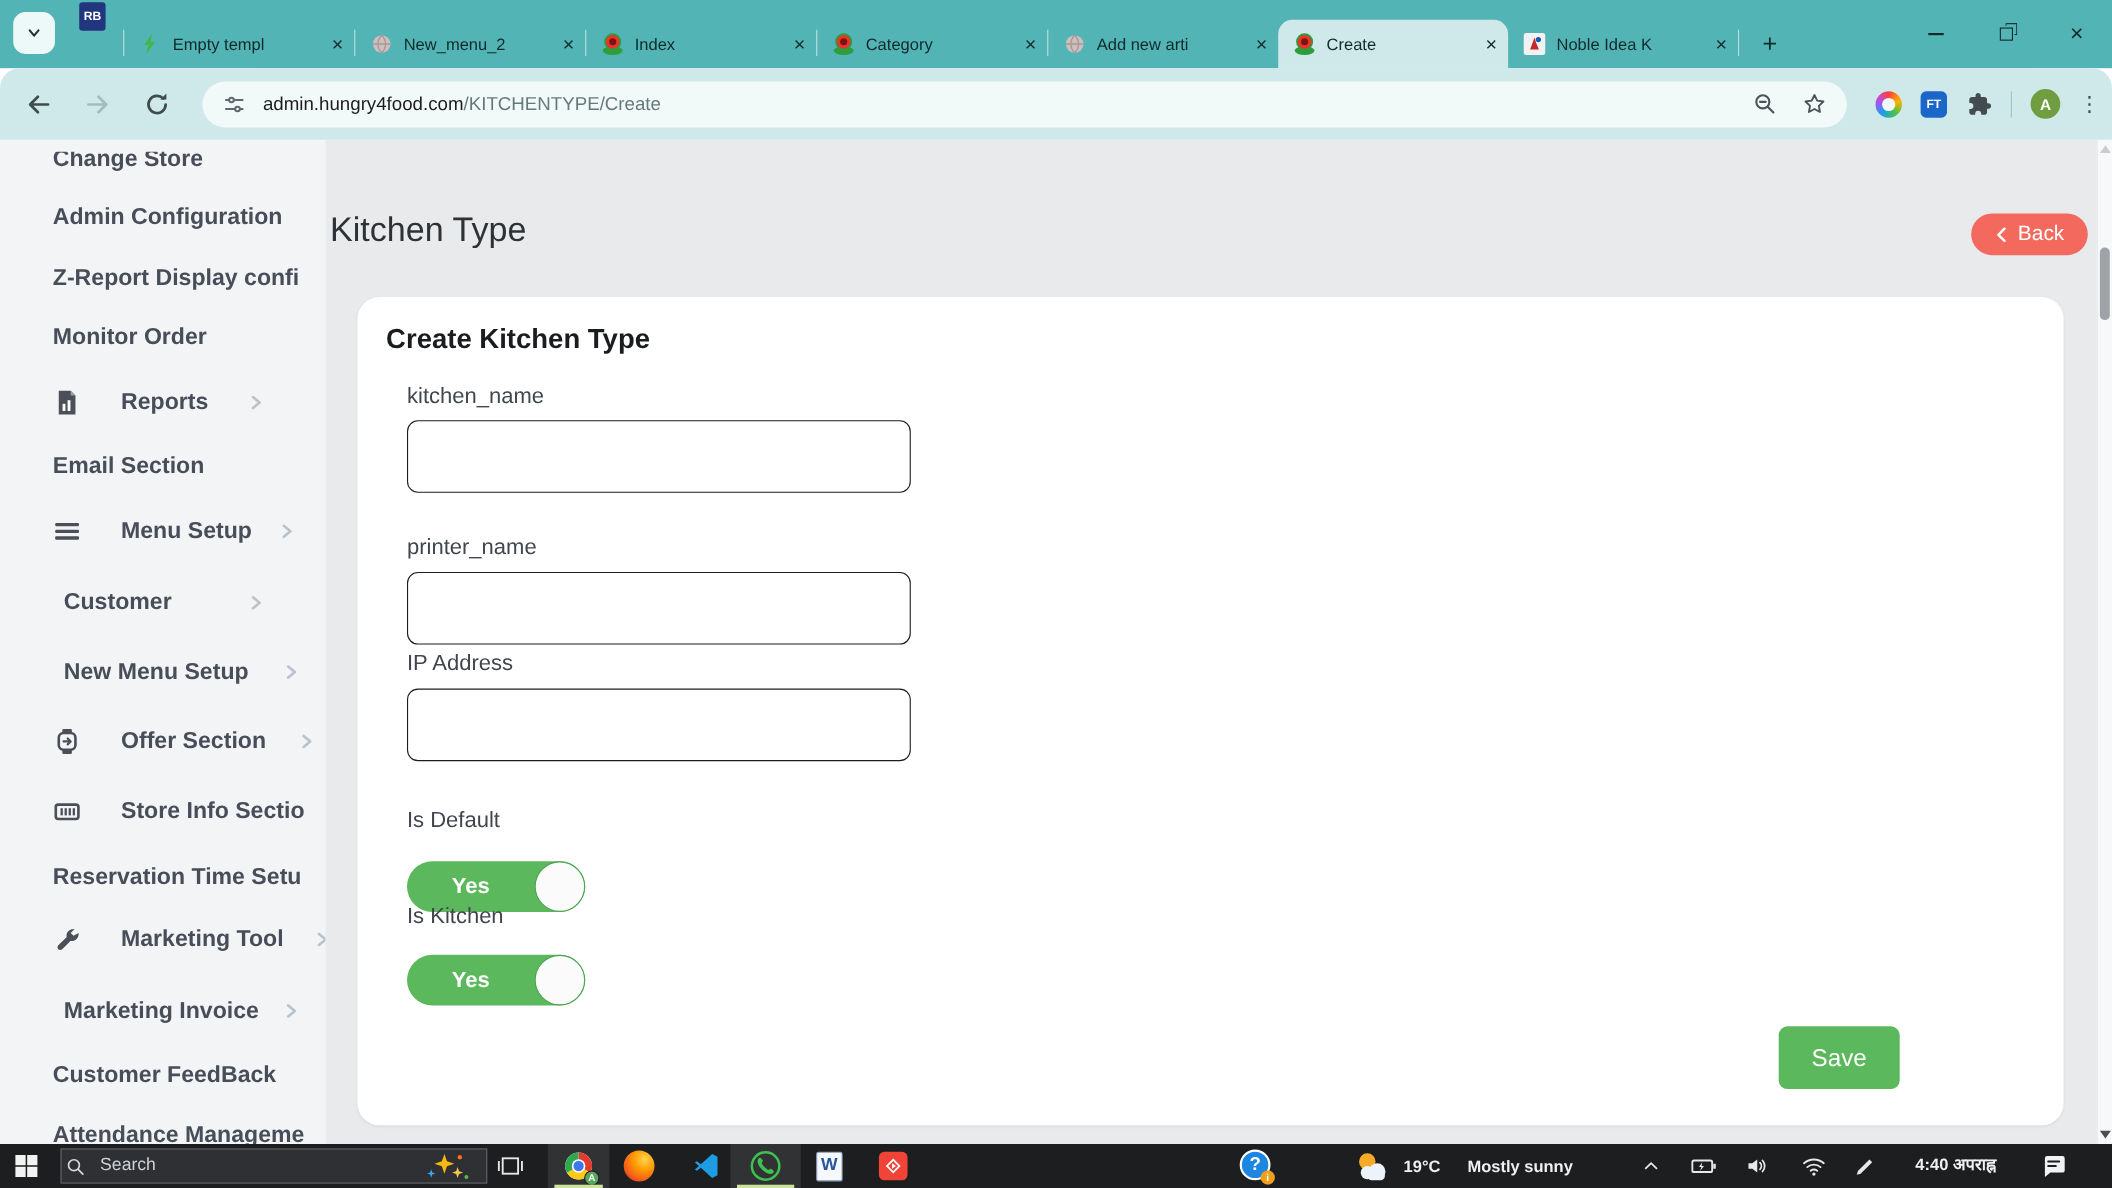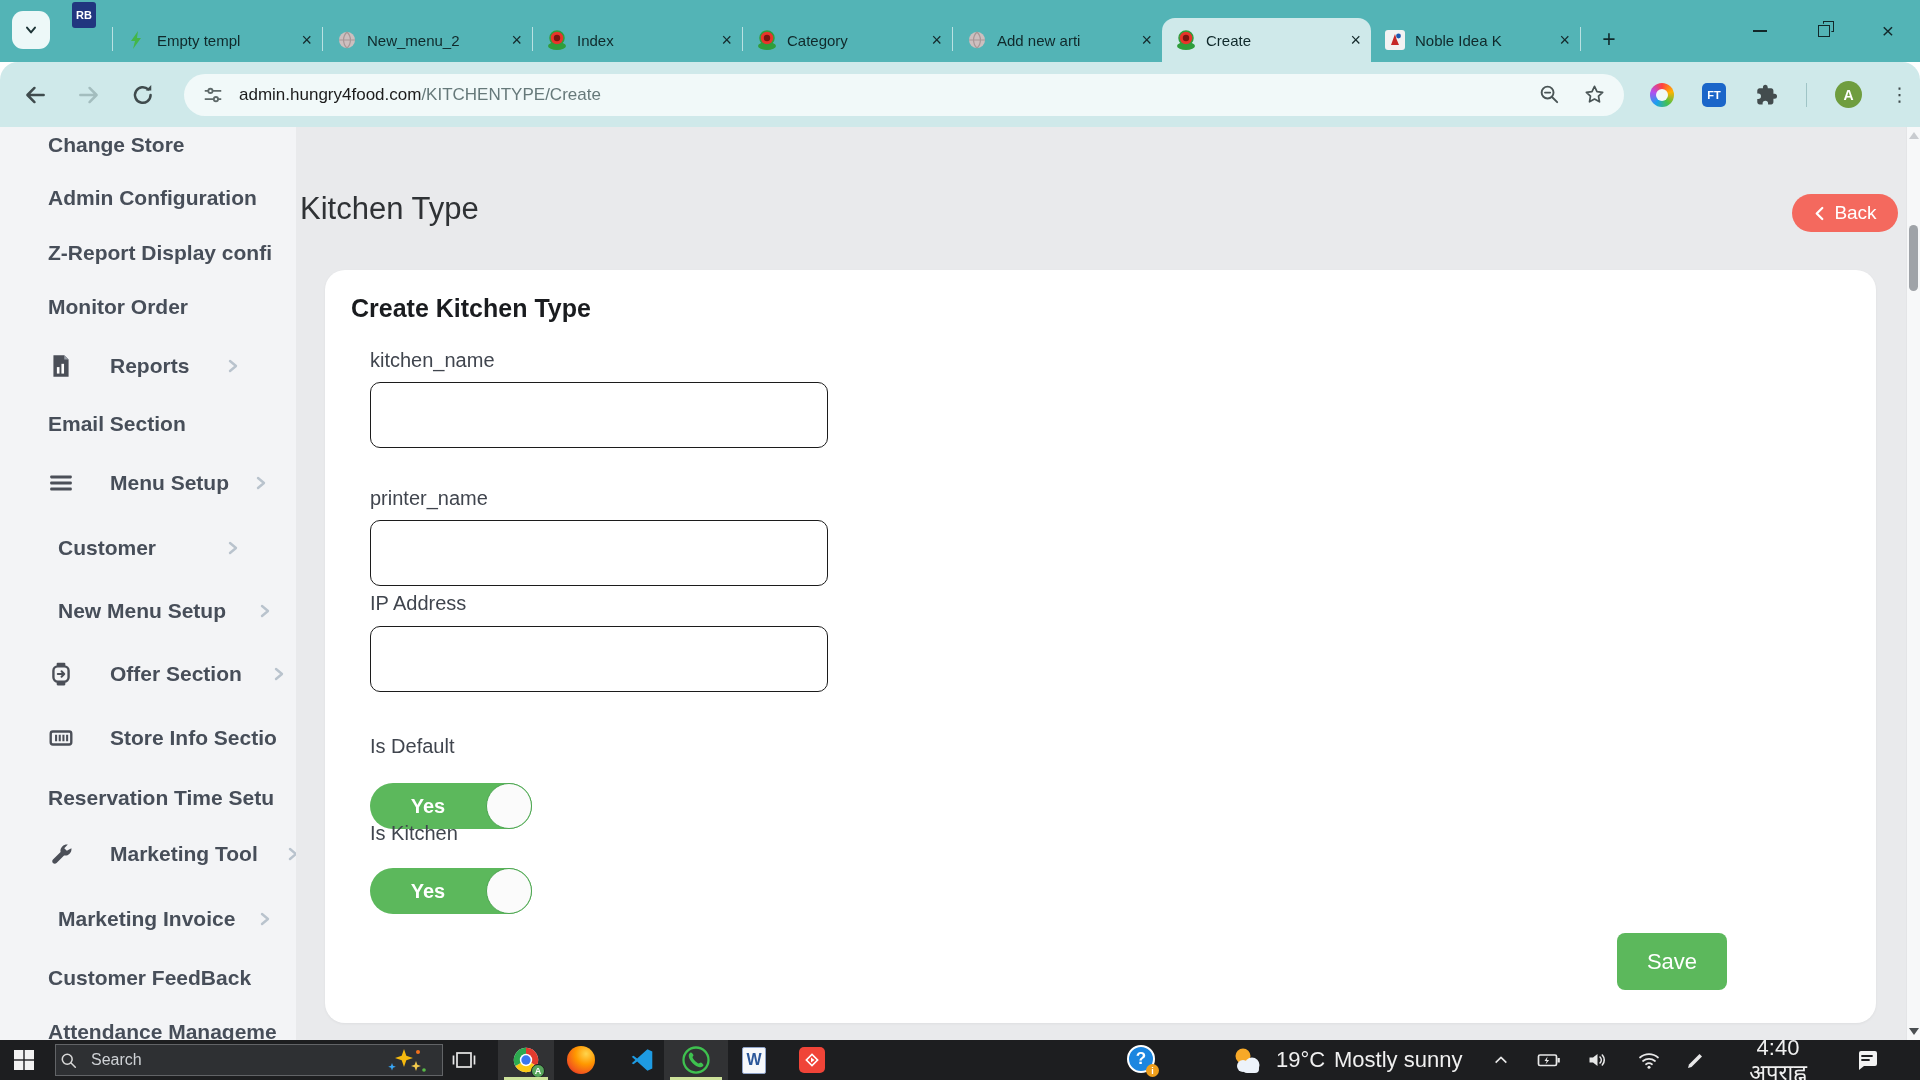--- a/index.html
+++ b/index.html
@@ -35,21 +35,21 @@
              border-radius:18px 18px 0 0; display:flex; align-items:center; padding:0 16px 0 22px; z-index:3; }
   .nav-ic { width:26px; height:26px; margin-right:28px; flex:none; }
   .urlpill { flex:1; height:42px; background:#f1f9f9; border-radius:21px; display:flex; align-items:center;
              padding:0 18px; min-width:0; }
   .urlpill .tune { width:22px; height:22px; margin-right:15px; flex:none; }
   .urltext { font-size:17px; white-space:nowrap; overflow:hidden; }
   .urltext .dom { color:#1c1c1c; }
   .urltext .pth { color:#66797a; }
   .url-spacer { flex:1; }
   .pill-ic { width:23px; height:23px; margin-left:22px; flex:none; }
-  .ext-row { display:flex; align-items:center; margin-left:26px; flex:none; gap:28px; }
+  .ext-row { display:flex; align-items:center; margin-left:26px; flex:none; gap:17px; }
   .rainbow { width:24px; height:24px; border-radius:50%;
              background:conic-gradient(#ff4040,#ffb300,#46c24a,#19a0f0,#b44df0,#ff4040); position:relative; }
   .rainbow::after { content:""; position:absolute; inset:6px; background:#f1f9f9; border-radius:50%; }
   .ft-ext { width:24px; height:24px; background:#1b66c9; border-radius:5px; color:#fff; font-size:11px;
             font-weight:bold; display:flex; align-items:center; justify-content:center; }
   .ext-sep { width:1px; height:24px; background:#9fc4c6; }
   .avatar { width:27px; height:27px; border-radius:50%; background:#6f9d3f; color:#fff; font-size:14px;
             font-weight:bold; display:flex; align-items:center; justify-content:center; }
   .dots { color:#3f4b4d; font-size:19px; letter-spacing:0; width:14px; text-align:center; }
 
@@ -107,21 +107,21 @@
   .redapp { width:26px; height:26px; background:#f04438; border-radius:5px; display:flex; align-items:center; justify-content:center; }
   .helpic { position:relative; width:30px; height:30px; }
   .help-circle { width:28px; height:28px; border-radius:50%; background:#1c86e0; border:2px solid #fff;
                  color:#fff; font-size:17px; font-weight:bold; display:flex; align-items:center; justify-content:center; }
   .help-badge { position:absolute; right:-2px; bottom:-2px; width:13px; height:13px; border-radius:50%; background:#f0a01c;
                 color:#fff; font-size:9px; font-weight:bold; display:flex; align-items:center; justify-content:center; }
   .chrome-wrap { position:relative; width:30px; height:30px; }
   .chrome-badge { position:absolute; right:-4px; bottom:-3px; width:14px; height:14px; border-radius:50%; background:#58a65c;
                   border:1.5px solid #1d1e20; color:#fff; font-size:9px; font-weight:bold;
                   display:flex; align-items:center; justify-content:center; }
-  .tktext { color:#f0f0f0; font-size:22px; }
+  .tktext { color:#f0f0f0; font-size:15px;font-weight:bold; }
   .clock { text-align:center; line-height:1.15; }
 </style>
 </head>
 <body>
 
 <div id="screen">
 
   <div class="tabbar">
     <div class="tabsearch-btn">
       <svg width="16" height="16" viewBox="0 0 20 20">

